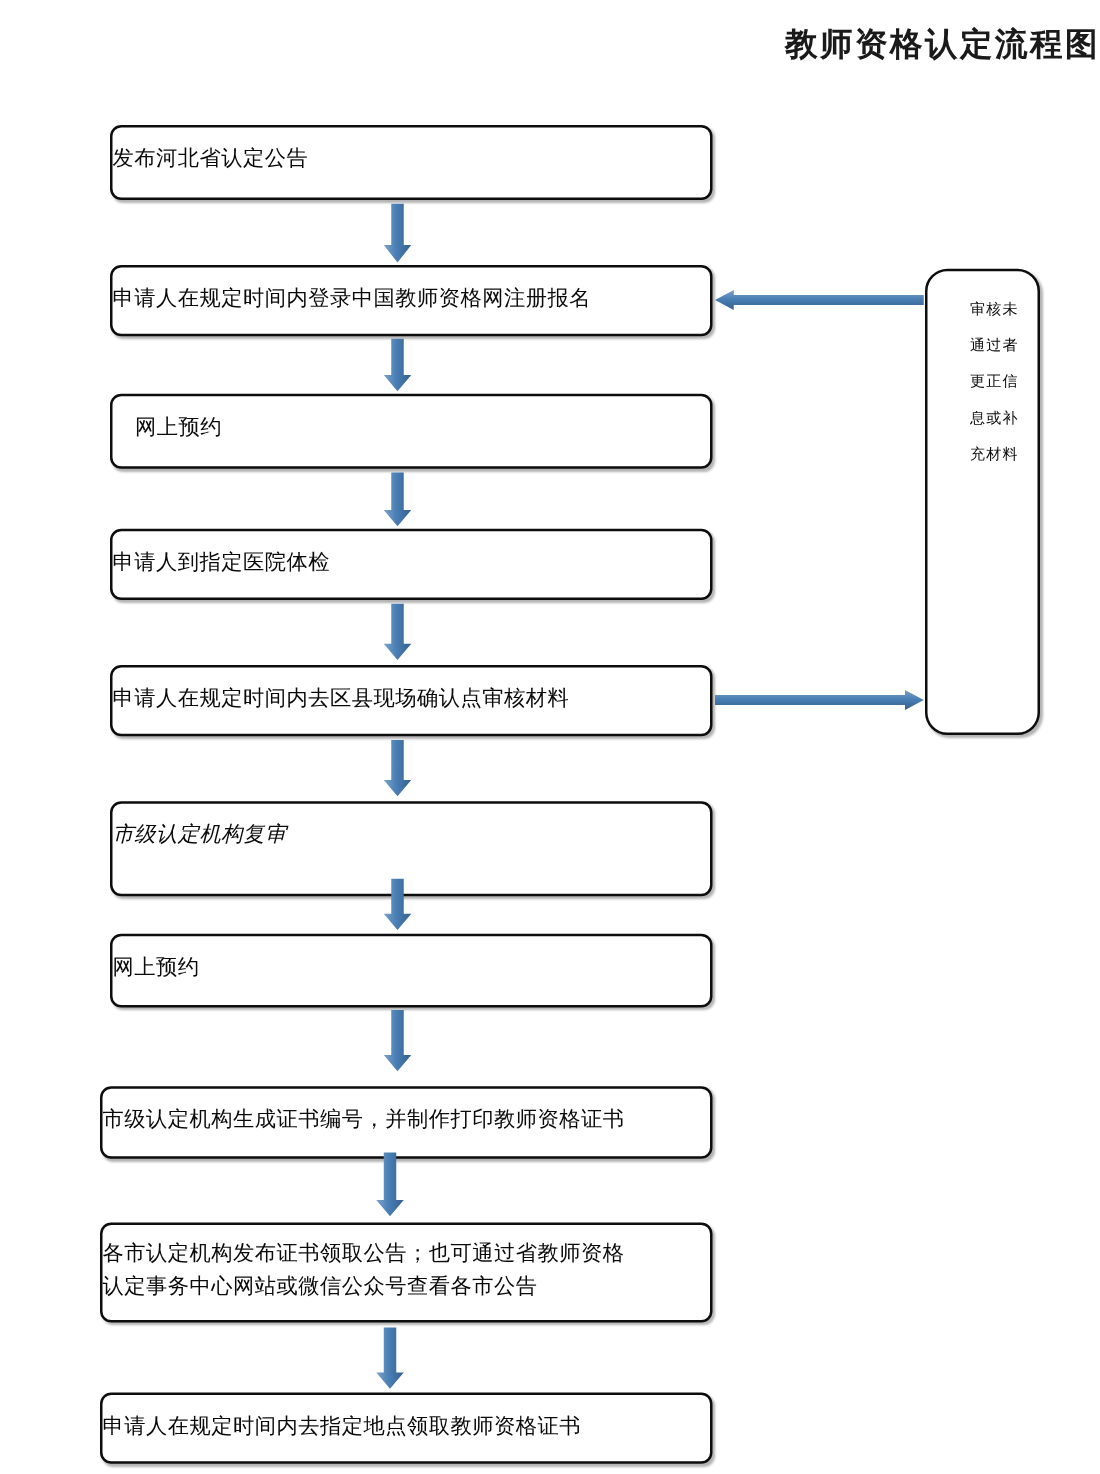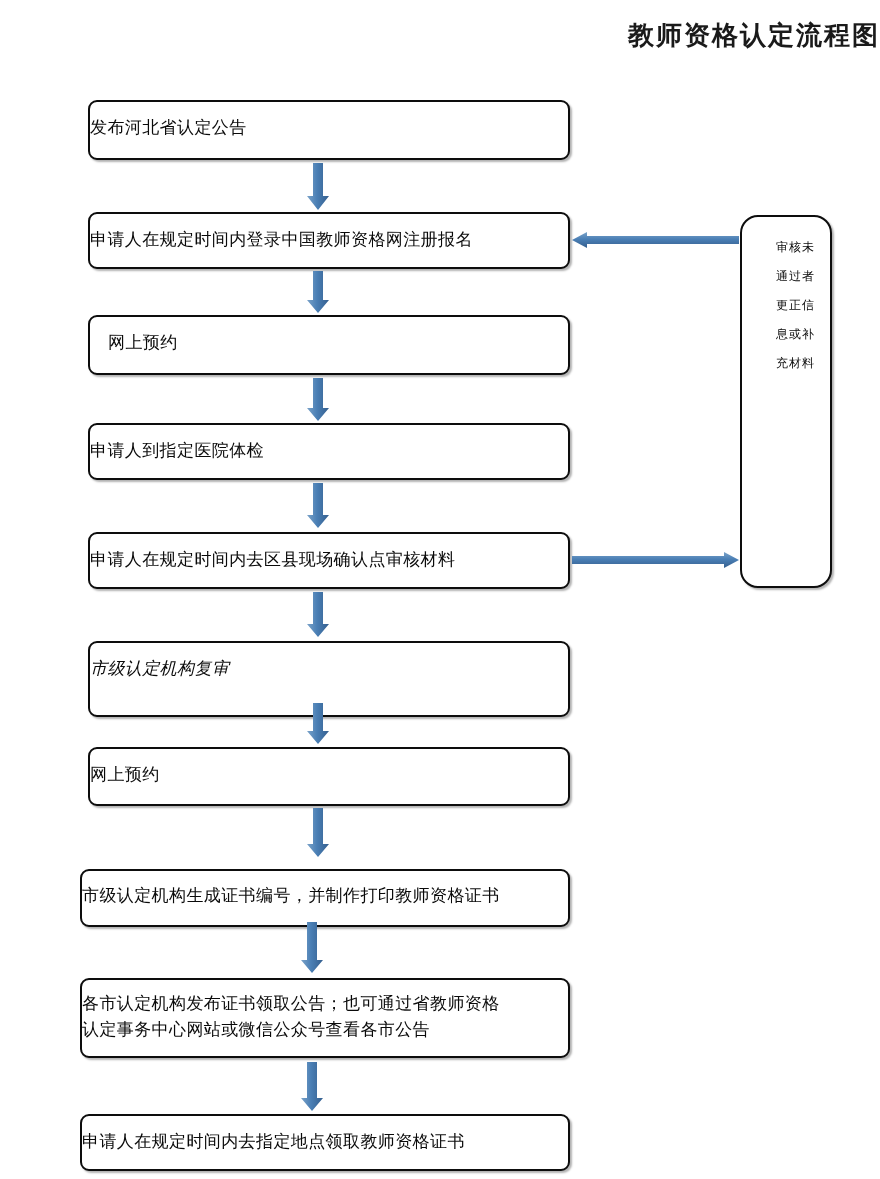--- a/index.html
+++ b/index.html
@@ -107,21 +107,21 @@
   </div>
 
   <div class="node main" style="left:88px; top:641px; width:482px; height:76px;font-style:italic;">
     <span class="node-text">市级认定机构复审</span>
   </div>
 
   <div class="node main" style="left:88px; top:747px; width:482px; height:59px;">
     <span class="node-text">网上预约</span>
   </div>
 
-  <div class="node main" style="left:80px; top:869px; width:490px; height:58px;font-family:Liberation Serif, serif;">
+  <div class="node main" style="left:80px; top:869px; width:490px; height:58px;">
     <span class="node-text">市级认定机构生成证书编号，并制作打印教师资格证书</span>
   </div>
 
   <div class="node main two-line" style="left:80px; top:978px; width:490px; height:80px;">
     <span class="node-text">各市认定机构发布证书领取公告；也可通过省教师资格
 认定事务中心网站或微信公众号查看各市公告</span>
   </div>
 
   <div class="node main" style="left:80px; top:1114px; width:490px; height:57px;">
     <span class="node-text">申请人在规定时间内去指定地点领取教师资格证书</span>

